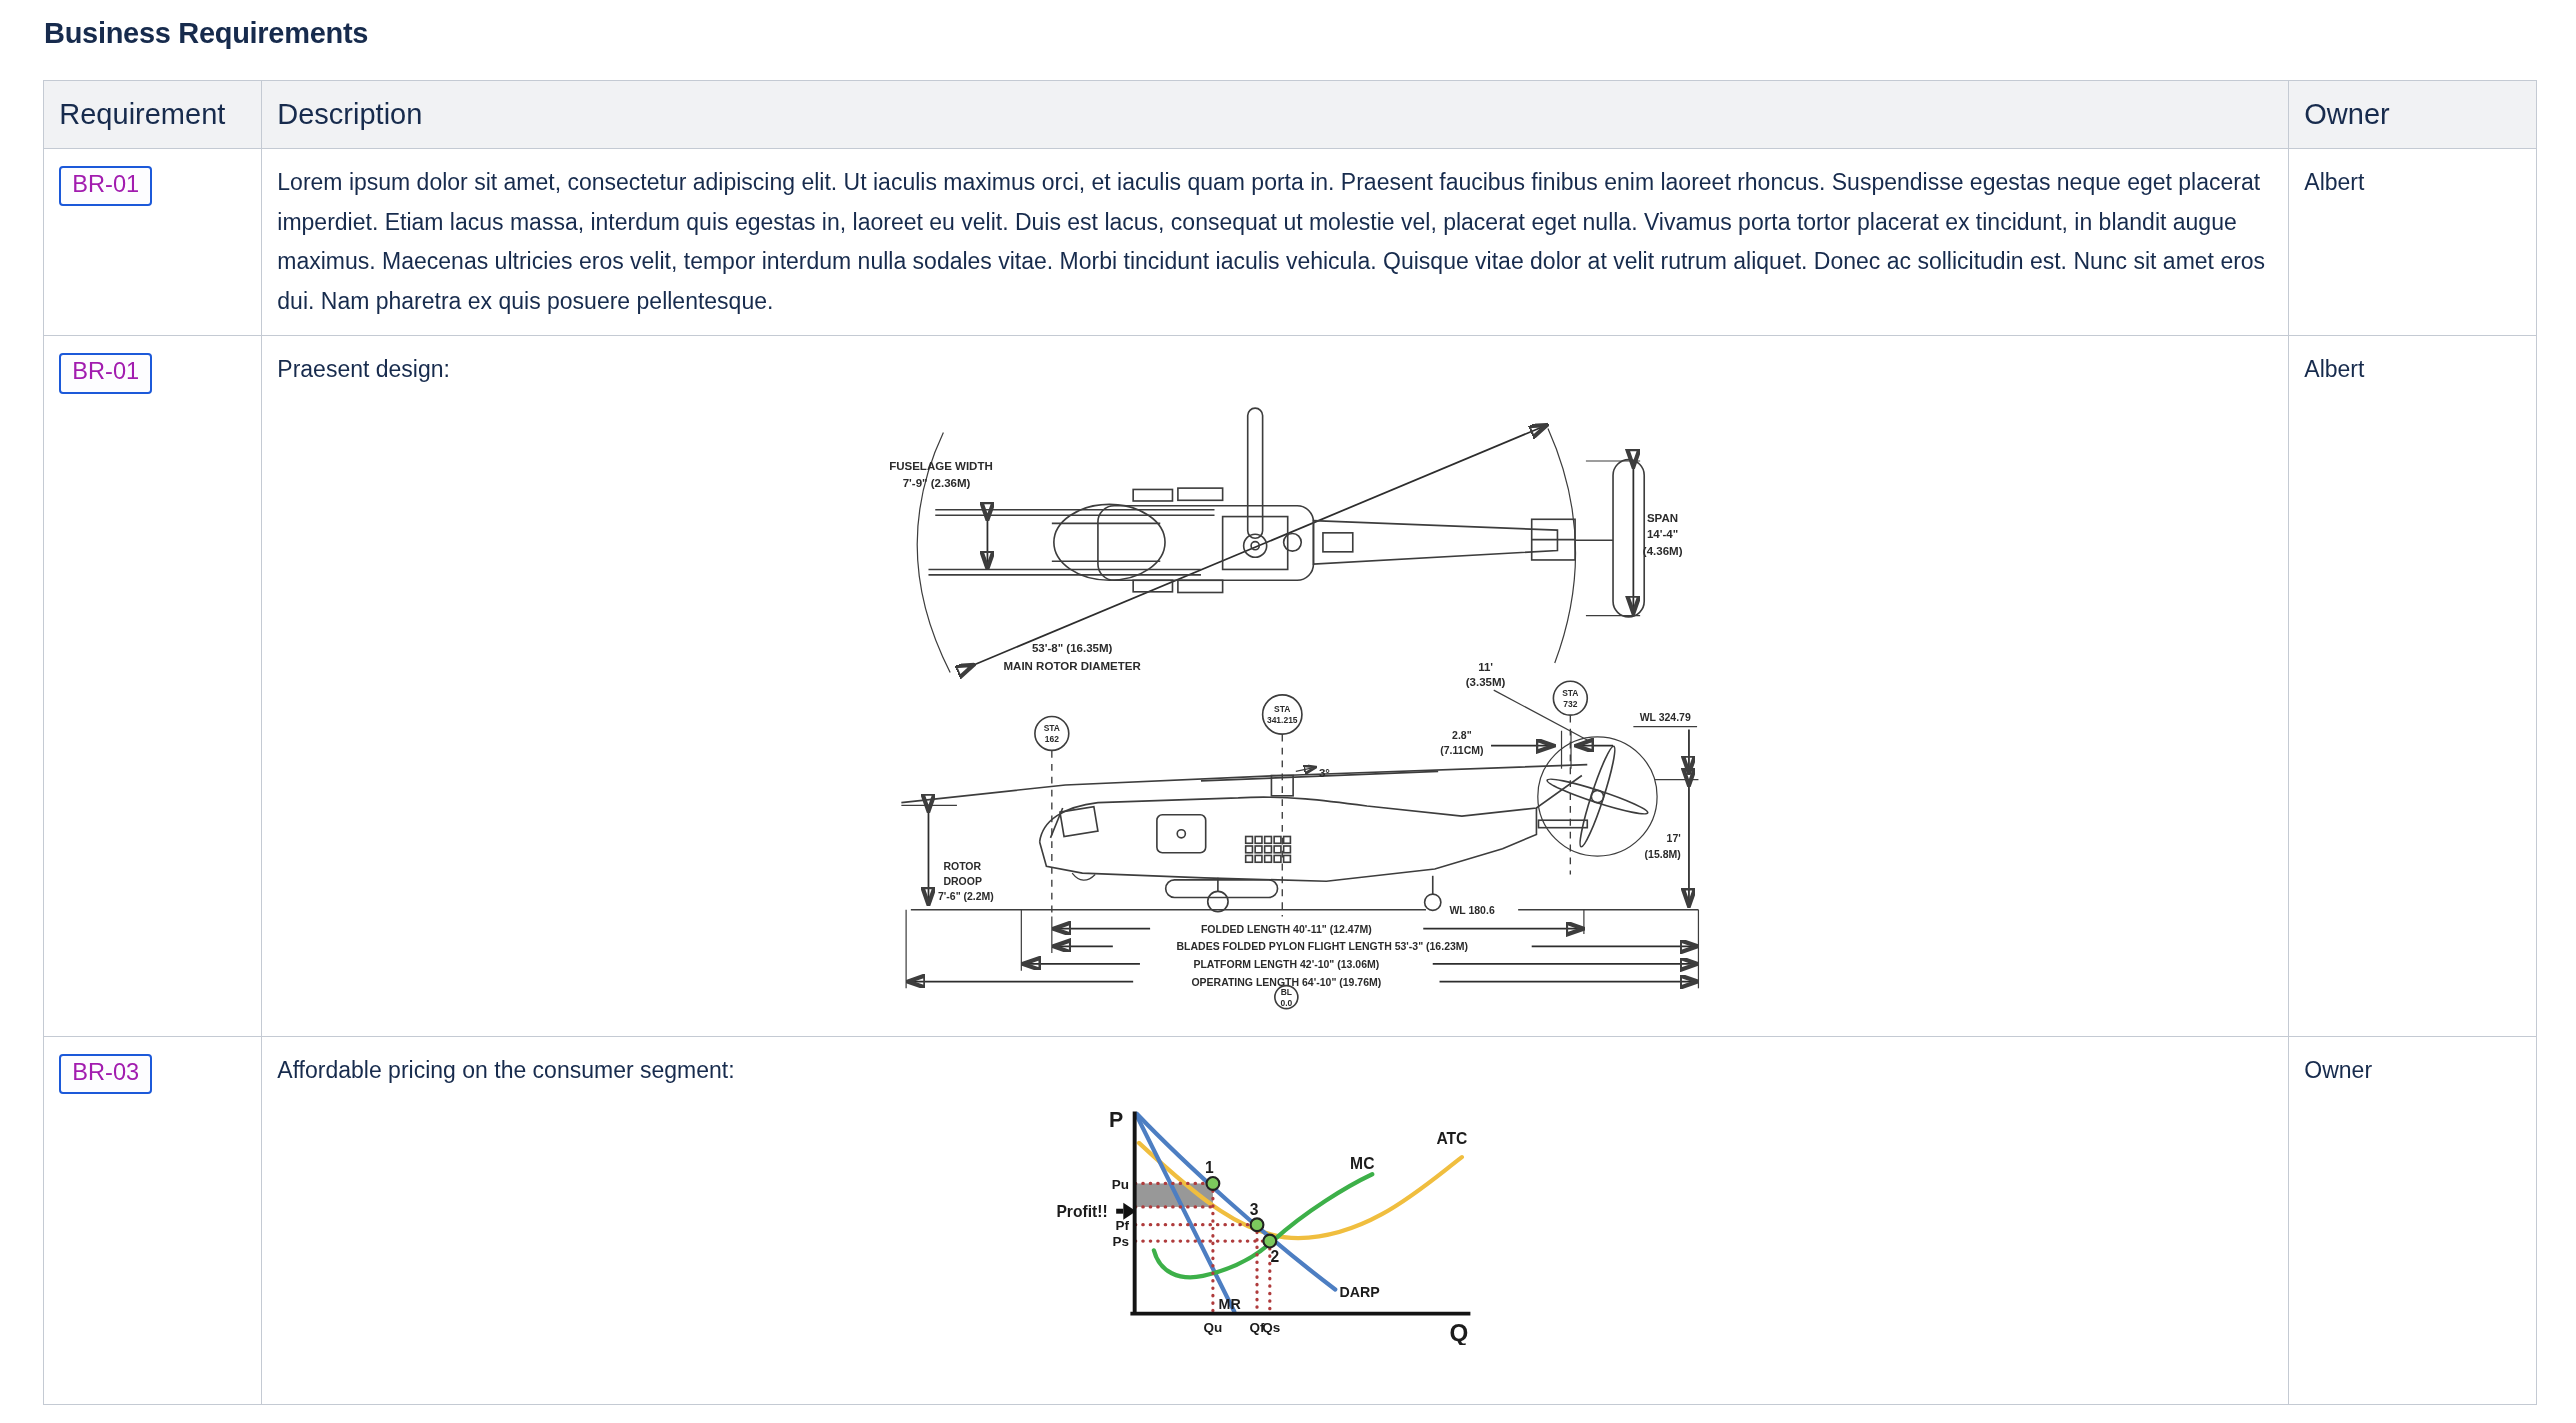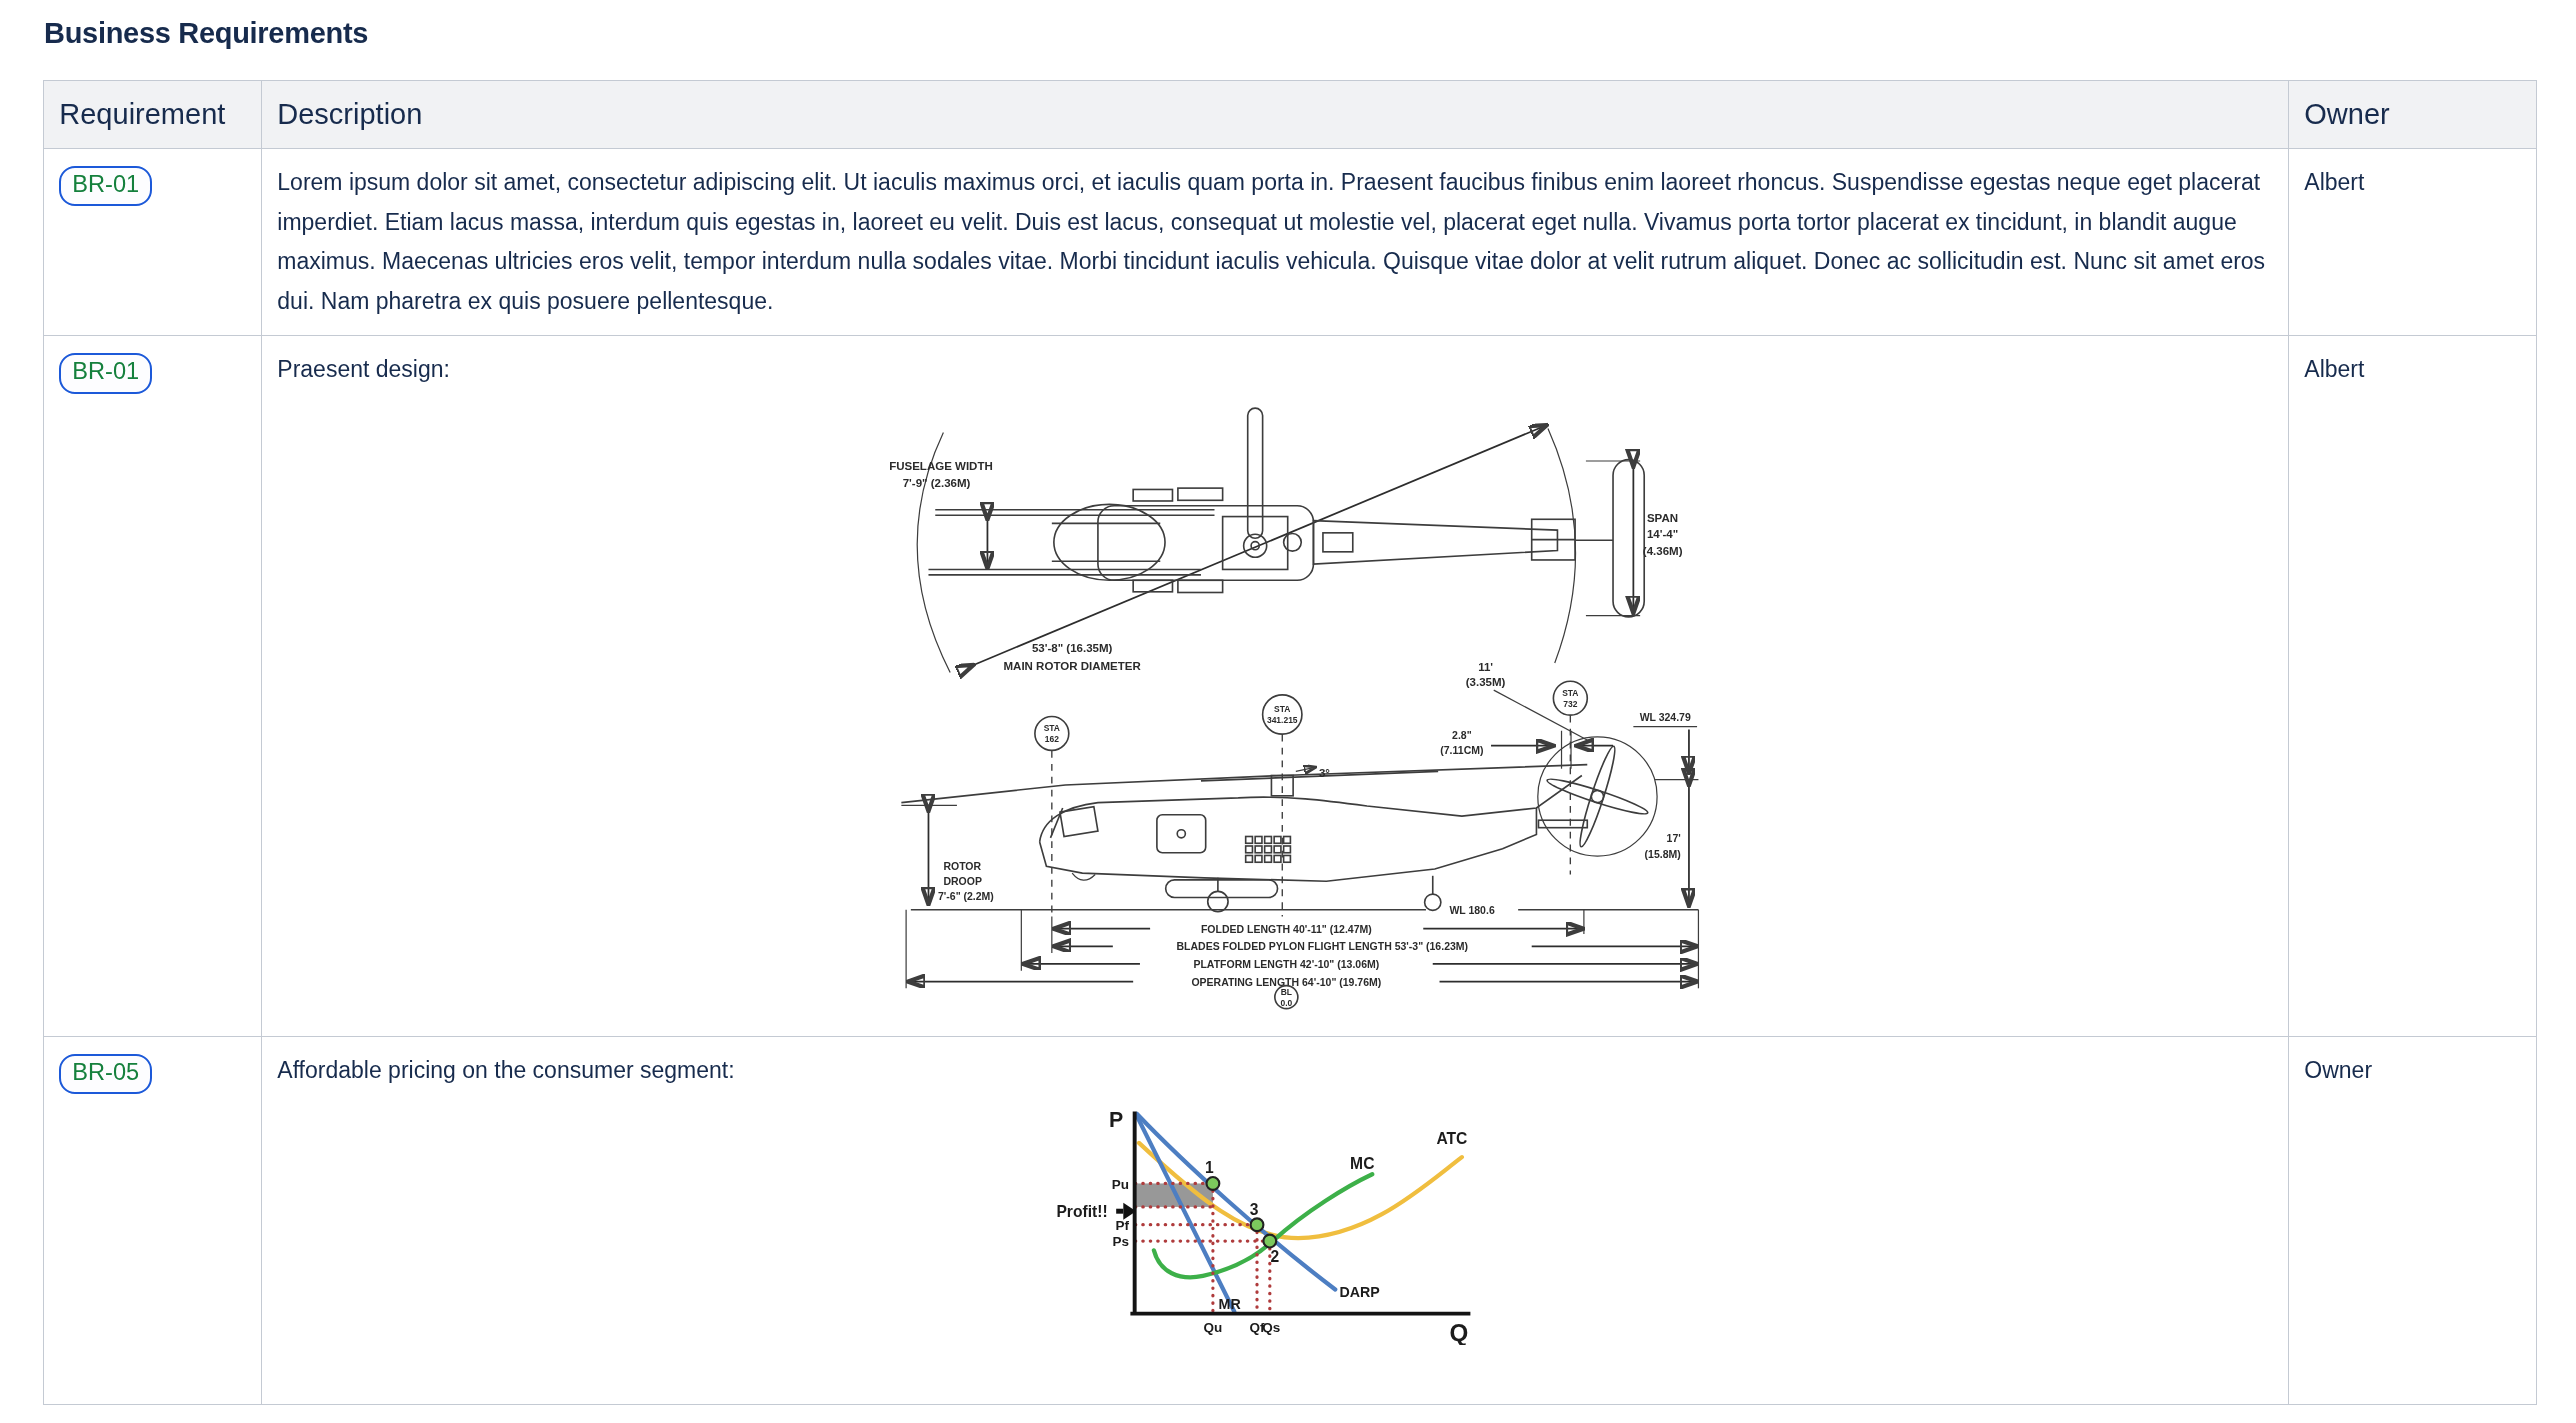--- a/index.html
+++ b/index.html
@@ -22,23 +22,23 @@
     font-size:29px;font-weight:400;color:#172B4D;text-align:left;
     height:67px;padding:0 15.3px;vertical-align:middle;
   }
   .req-table td{
     border:1.4px solid #C4CAD3;padding:14px 15.3px;vertical-align:top;
     font-size:23px;line-height:1.72;color:#172B4D;
     background:#ffffff;
   }
   .issue-chip{
     display:inline-block;margin-top:2.8px;
-    border:2.1px solid #1C59D9;border-radius:16px;
+    border:2.1px solid #1C59D9;border-radius:4px;
     padding:2.1px 11px 4.9px 11px;
-    color:#15803d;font-size:23.6px;line-height:1.25;background:#FDFDFF;
+    color:#a21caf;font-size:23.6px;line-height:1.25;background:#FDFDFF;
     cursor:pointer;
   }
   .desc-intro{margin:0;}
   .figure{text-align:center;margin-top:9.7px;}
   .figure.econ{margin-top:12.5px;margin-bottom:32px;}
   
   .hd line,.hd path,.hd rect,.hd circle,.hd ellipse,.hd polyline{
     stroke:#3d3d3d;stroke-width:2.4;fill:none;
   }
   .hd .thin{stroke-width:1.8;}
@@ -254,21 +254,21 @@
               <text x="646" y="894" class="mid s12">0.0</text>
             </g>
           </svg>
         </div>
       </td>
       <td>Albert</td>
     </tr>
 
     <tr>
       <td>
-        <span class="issue-chip">BR-05</span>
+        <span class="issue-chip">BR-03</span>
       </td>
       <td>
         <p class="desc-intro">Affordable pricing on the consumer segment:</p>
         <div class="figure econ">
           <svg class="ec" viewBox="0 0 620 340" width="441" height="242" style="font-size:33.5px">
 
             <rect x="113" y="113" width="109" height="33" fill="#8F8F8F" opacity="0.92" stroke="none"></rect>
 
             <path class="curve" d="M118,56 C200,132 267,190 342,190 C442,188 517,118 572,76" stroke="#F0BE3F" stroke-width="6"></path>
             <path class="curve" d="M115,15 C182,85 292,185 394,262" stroke="#4D7EC2" stroke-width="6"></path>

